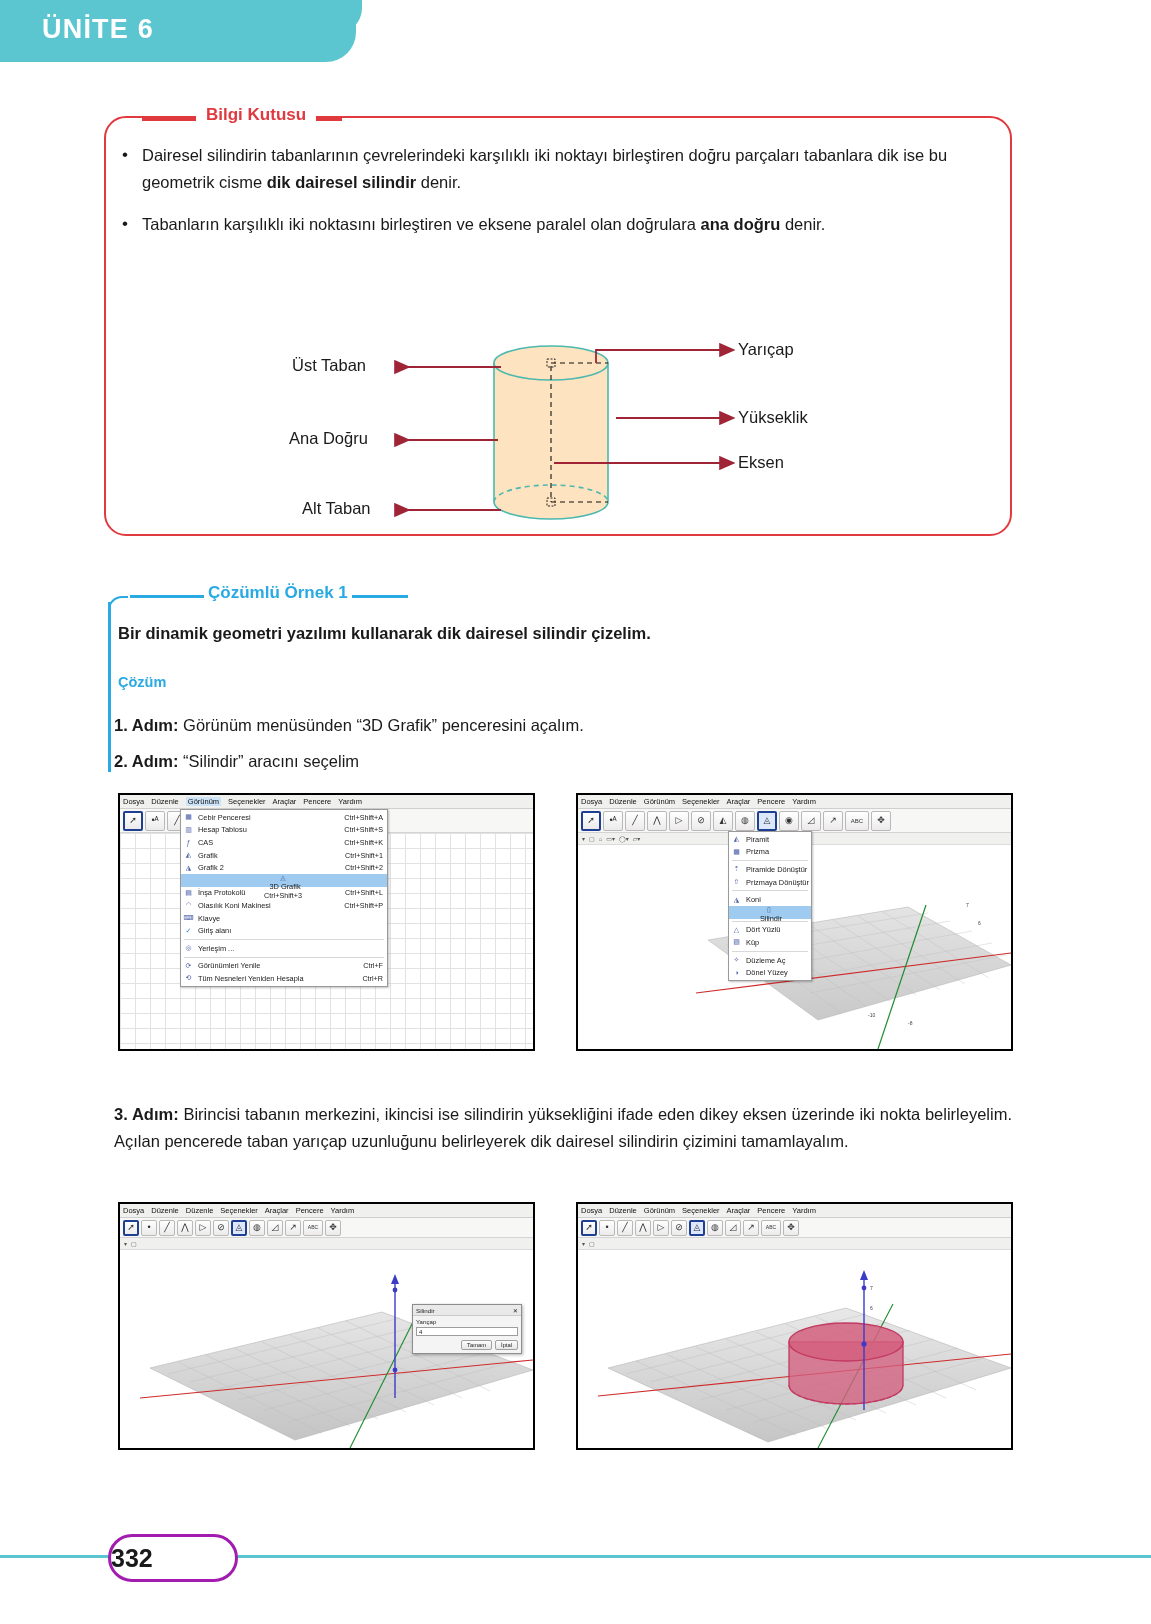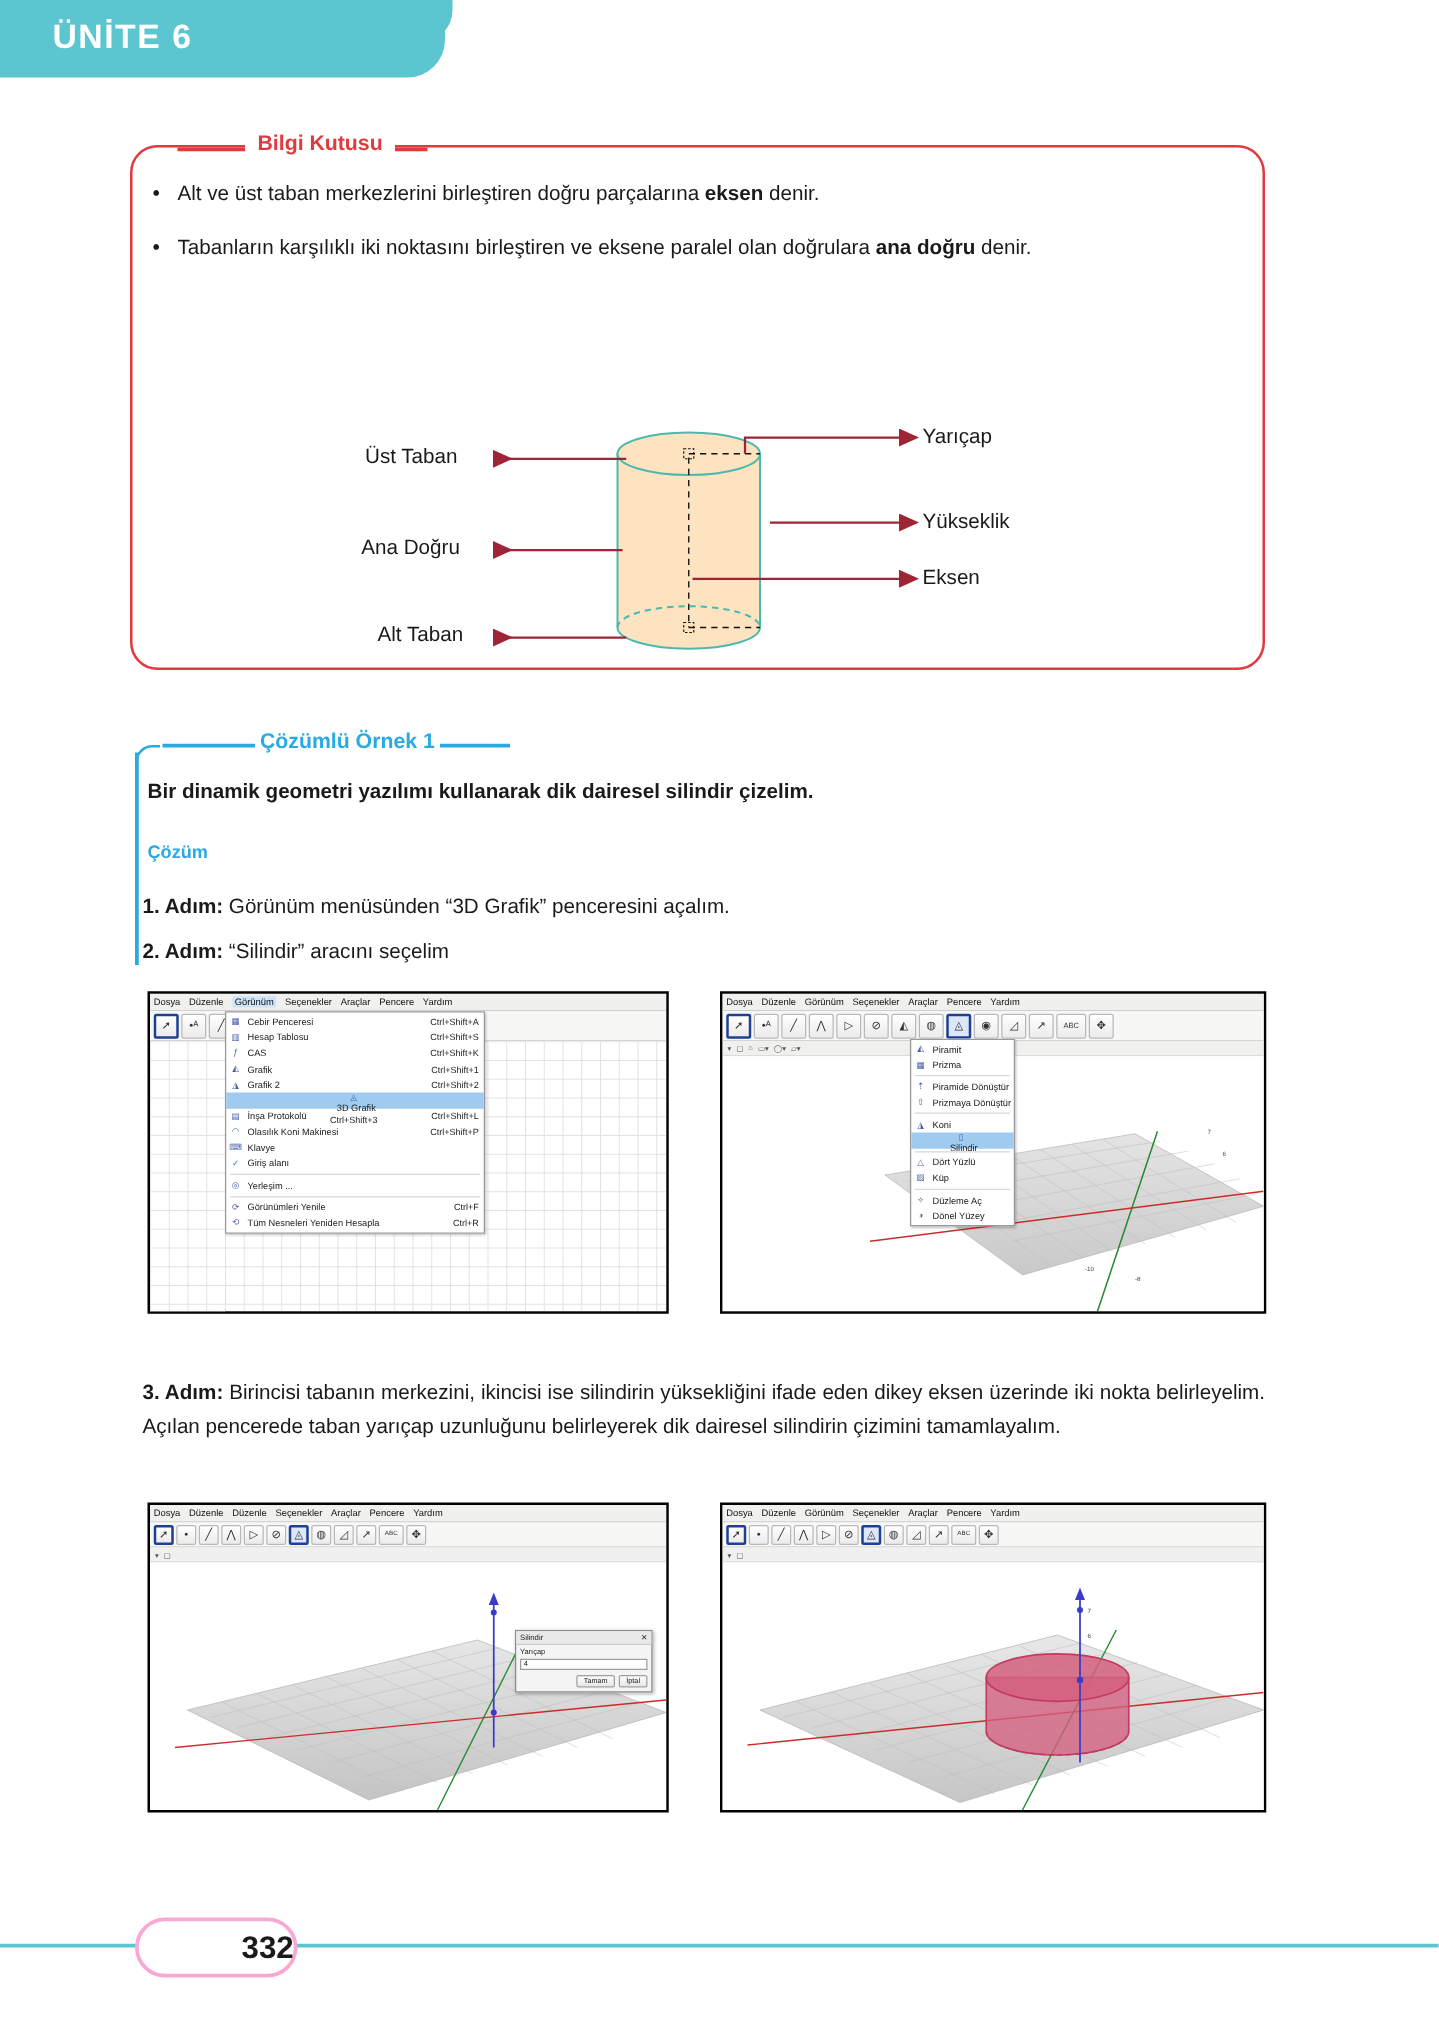--- a/index.html
+++ b/index.html
@@ -268,44 +268,44 @@
   }
 
   
   .footer-line {
     position: absolute; bottom: 66px; left: 0; width: 1151px; height: 3px;
     background: #5cc6d0;
   }
   .page-pill {
     position: absolute; bottom: 42px; left: 108px;
     width: 130px; height: 48px;
-    border: 3px solid #f9a8d4;
+    border: 3px solid #a21caf;
     border-radius: 24px;
     background: #ffffff;
-    display: flex; align-items: center; justify-content: flex-end;
+    display: flex; align-items: center; justify-content: flex-start;
   }
   .page-num { font-size: 25px; font-weight: bold; color: #1a1a1a; }
 </style>
 </head>
 <body>
 
 <div class="header-wrap">
   <div class="header-tail"></div>
   <div class="header-bar"></div>
   <div class="unit-title">ÜNİTE 6</div>
 </div>
 
 <div class="info-box">
   <div class="info-legend-line-l"></div>
   <div class="info-legend-line-r"></div>
   <div class="info-legend">Bilgi Kutusu</div>
 
   <div class="bullets">
     <div class="bullet">
-      <span>Alt ve üst taban merkezlerini birleştiren doğru parçalarına </span><b>eksen</b><span> denir.</span>
+      <span>Dairesel silindirin tabanlarının çevrelerindeki karşılıklı iki noktayı birleştiren doğru parçaları tabanlara dik ise bu geometrik cisme </span><b>dik dairesel silindir</b><span> denir.</span>
     </div>
     <div class="bullet">
       <span>Tabanların karşılıklı iki noktasını birleştiren ve eksene paralel olan doğrulara </span><b>ana doğru</b><span> denir.</span>
     </div>
   </div>
 
   <div class="cyl-area">
     <svg width="908" height="205" viewBox="0 0 908 205">
 
       <path d="M388 33 L388 172 A57 17 0 0 0 502 172 L502 33 Z" fill="#fde3c0" stroke="#4cb8ae" stroke-width="1.6"></path>

